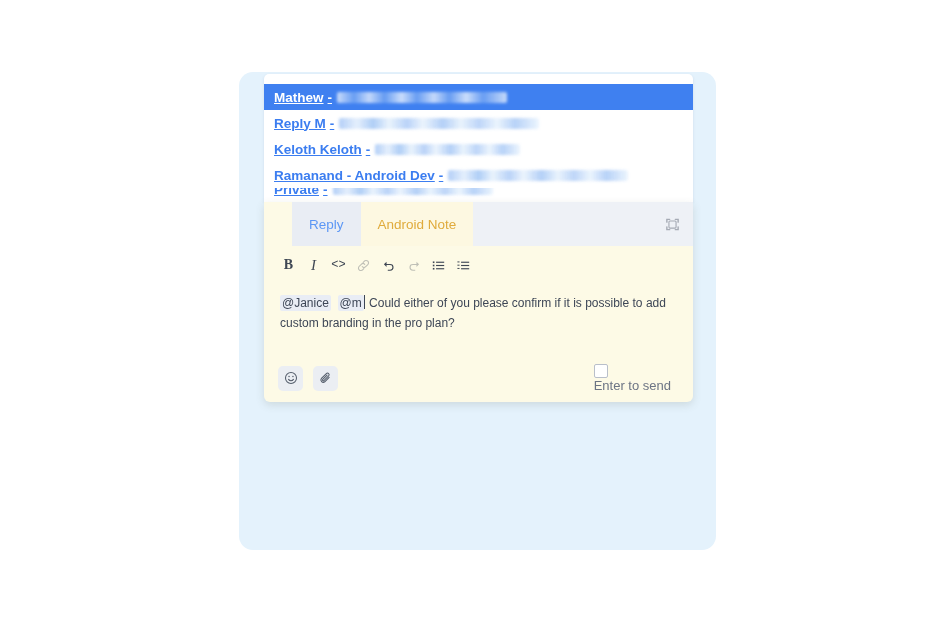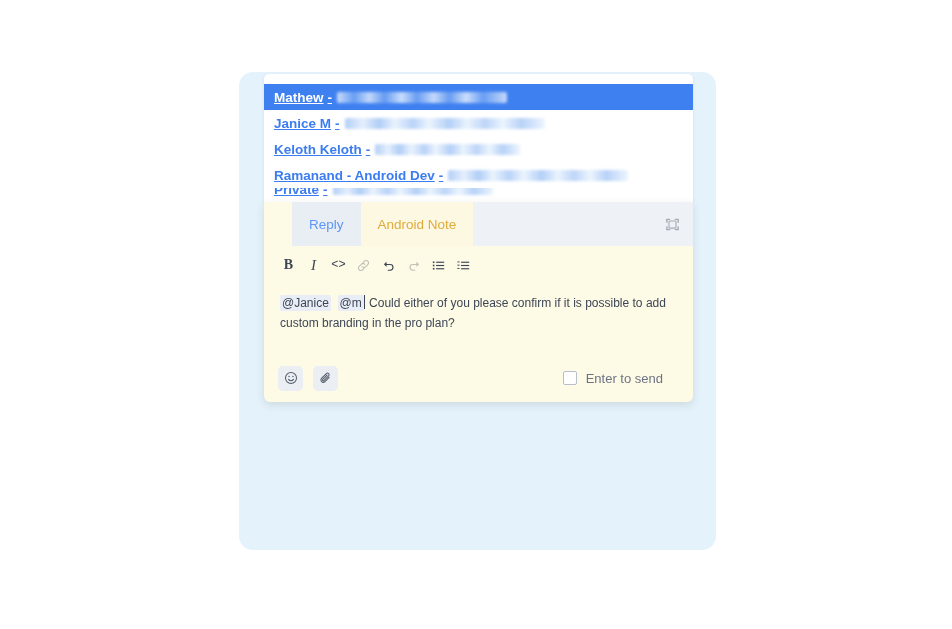--- a/index.html
+++ b/index.html
@@ -208,22 +208,23 @@
     display: flex;
     align-items: center;
     justify-content: center;
     margin-right: 10px;
     cursor: pointer;
     color: #555e6c;
   }
   #action-spacer { flex: 1; }
   #enter-to-send-group {
     display: flex;
-    margin-right: 16px;
-    cursor: pointer;
+    margin-right: 8px;
+    cursor: pointer;
+    flex-direction: column;
   }
   #enter-to-send-checkbox {
     width: 12px;
     height: 12px;
     border: 1.4px solid #b9bfca;
     border-radius: 2px;
     background: #fff;
     margin-right: 9px;
   }
   #enter-to-send-label {
@@ -248,21 +249,21 @@
 
 <div id="mention-dropdown">
 
   <div class="mention-row selected">
     <span class="mention-name">Mathew</span>
     <span class="mention-dash">-</span>
     <span class="mention-email-blur" style="width:170px"></span>
   </div>
 
   <div class="mention-row">
-    <span class="mention-name">Janice M</span>
+    <span class="mention-name">Reply M</span>
     <span class="mention-dash">-</span>
     <span class="mention-email-blur" style="width:200px"></span>
   </div>
 
   <div class="mention-row">
     <span class="mention-name">Keloth Keloth</span>
     <span class="mention-dash">-</span>
     <span class="mention-email-blur" style="width:145px"></span>
   </div>
 

